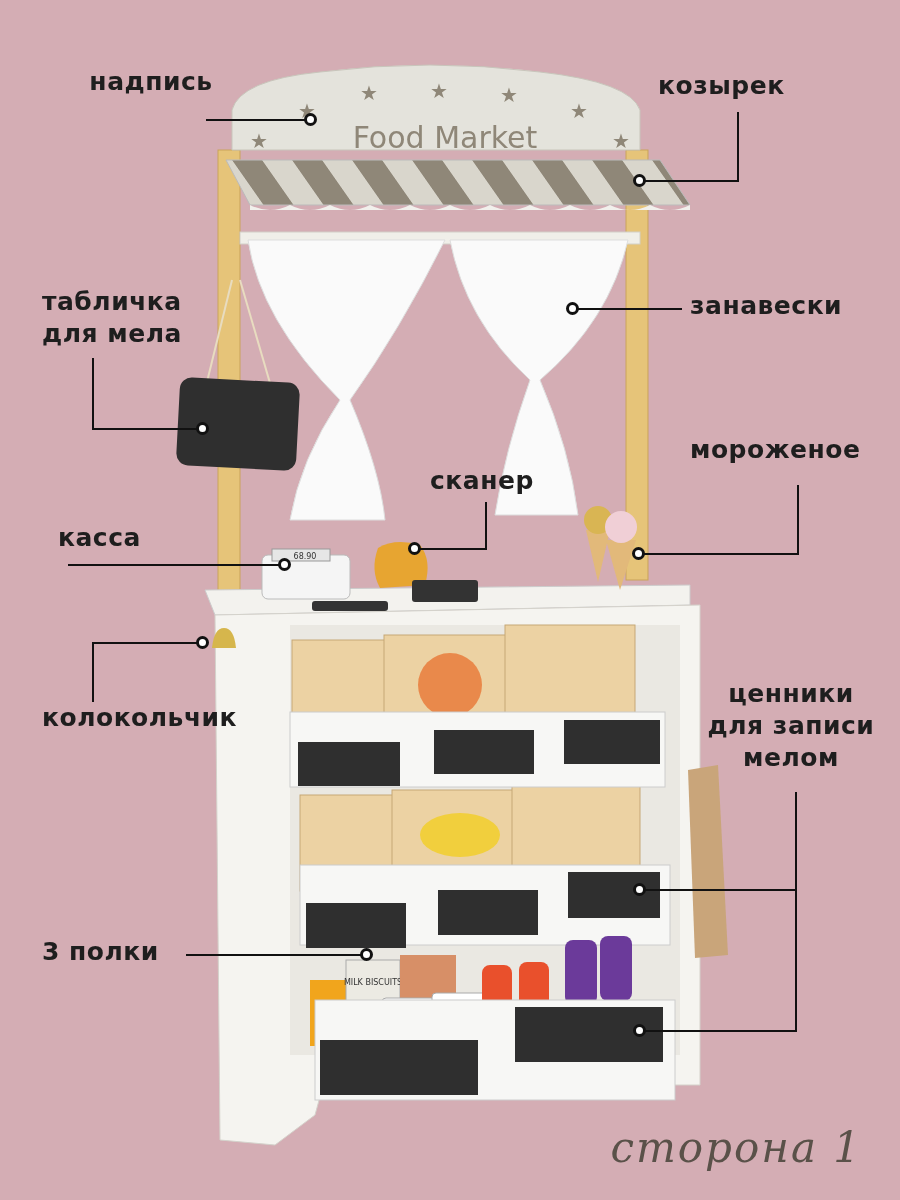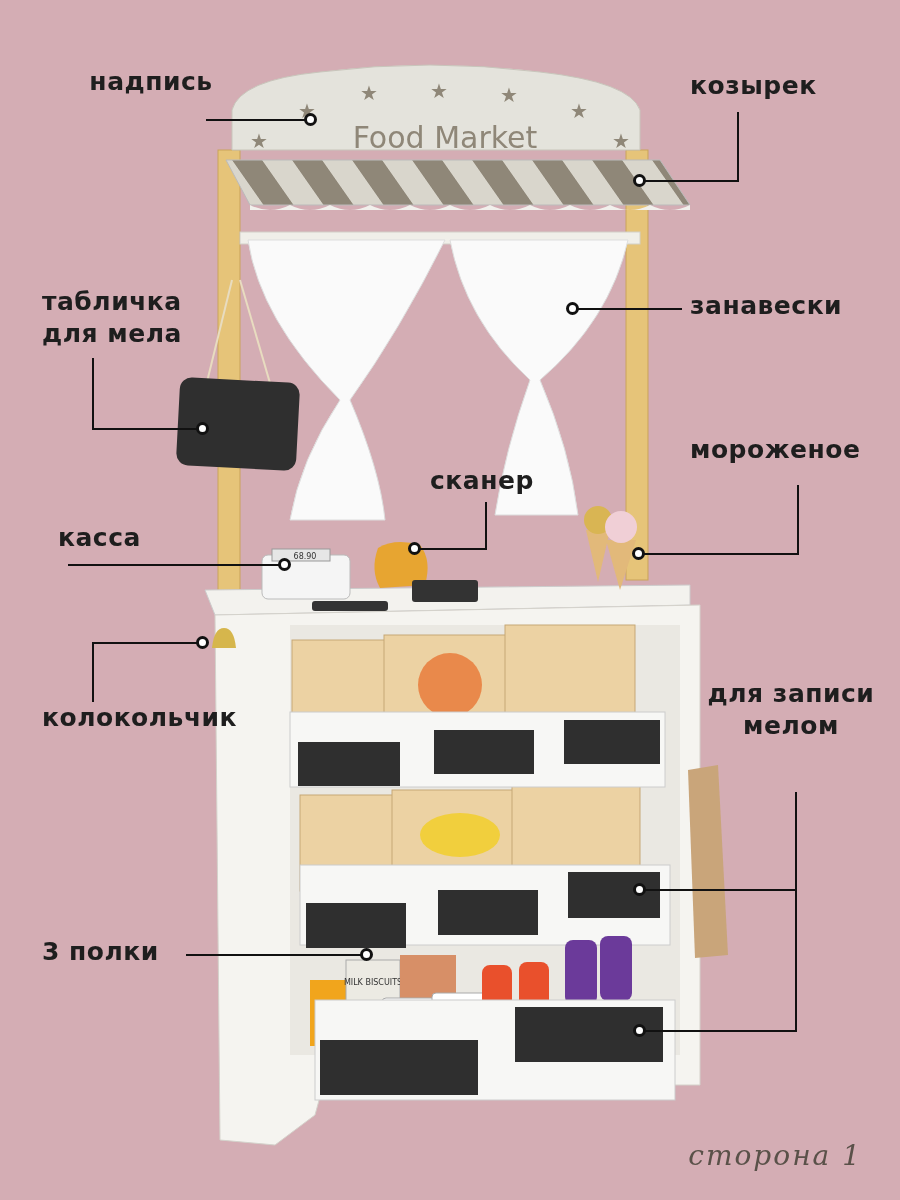--- a/index.html
+++ b/index.html
@@ -1,21 +1,21 @@
 <!DOCTYPE html>
 <html><head>
 <meta charset="utf-8">
 <style>
   html, body { margin:0; padding:0; }
   body { width:900px; height:1200px; background:#d4adb4; position:relative; overflow:hidden; font-family:"DejaVu Sans", sans-serif; }
   .label { position:absolute; color:#1e1e1e; font-family:"DejaVu Sans", sans-serif; font-weight:bold; font-size:25px; line-height:32px; letter-spacing:0.5px; }
   .label.c { text-align:center; }
   .line { position:absolute; background:#111; }
   .dot { position:absolute; width:13px; height:13px; border-radius:50%; background:#fff; border:3px solid #111; box-sizing:border-box; }
-  .side { position:absolute; right:38px; bottom:28px; font-family:"DejaVu Serif", serif; font-style:italic; font-size:28px; color:#5a5149; letter-spacing:2px; }
+  .side { position:absolute; right:38px; bottom:28px; font-family:"DejaVu Serif", serif; font-style:italic; font-size:42px; color:#5a5149; letter-spacing:2px; }
   svg text { font-family:"DejaVu Sans", sans-serif; }
 </style>
 </head>
 <body>
 
 <svg width="900" height="1200" style="position:absolute;left:0;top:0" viewBox="0 0 900 1200">
   <defs>
     <pattern id="stripes" patternUnits="userSpaceOnUse" width="60" height="60" patternTransform="skewX(35)">
       <rect width="30" height="60" fill="#8f8778"></rect>
       <rect x="30" width="30" height="60" fill="#d9d6cc"></rect>
@@ -110,21 +110,21 @@
 
   <path d="M212 648 Q214 628 224 628 Q234 628 236 648 Z" fill="#d6b64c"></path>
 </svg>
 
 <div class="label c" style="left:30px;top:66px;width:170px;margin-left:36px;">
   <div>надпись</div>
 </div>
 <div class="line" style="left:206px;top:119px;width:100px;height:2px;"></div>
 <div class="dot" style="left:304px;top:113px;"></div>
 
-<div class="label" style="left:690px;top:70px;">козырек</div>
+<div class="label" style="left:658px;top:70px;">козырек</div>
 <div class="line" style="left:737px;top:112px;width:2px;height:70px;"></div>
 <div class="line" style="left:645px;top:180px;width:94px;height:2px;"></div>
 <div class="dot" style="left:633px;top:174px;"></div>
 
 <div class="label" style="left:42px;top:286px;">
   <div>табличка</div>
   <div>для мела</div>
 </div>
 <div class="line" style="left:92px;top:358px;width:2px;height:72px;"></div>
 <div class="line" style="left:92px;top:428px;width:108px;height:2px;"></div>
@@ -147,20 +147,21 @@
 <div class="label" style="left:58px;top:522px;">касса</div>
 <div class="line" style="left:68px;top:564px;width:212px;height:2px;"></div>
 <div class="dot" style="left:278px;top:558px;"></div>
 
 <div class="label" style="left:42px;top:702px;">колокольчик</div>
 <div class="line" style="left:92px;top:642px;width:2px;height:60px;"></div>
 <div class="line" style="left:92px;top:642px;width:106px;height:2px;"></div>
 <div class="dot" style="left:196px;top:636px;"></div>
 
 <div class="label c" style="left:696px;top:678px;width:190px;">
+  <div>ценники</div>
   <div>для записи</div>
   <div>мелом</div>
 </div>
 <div class="line" style="left:795px;top:792px;width:2px;height:240px;"></div>
 <div class="line" style="left:645px;top:889px;width:152px;height:2px;"></div>
 <div class="dot" style="left:633px;top:883px;"></div>
 <div class="line" style="left:645px;top:1030px;width:152px;height:2px;"></div>
 <div class="dot" style="left:633px;top:1024px;"></div>
 
 <div class="label" style="left:42px;top:936px;">3 полки</div>

